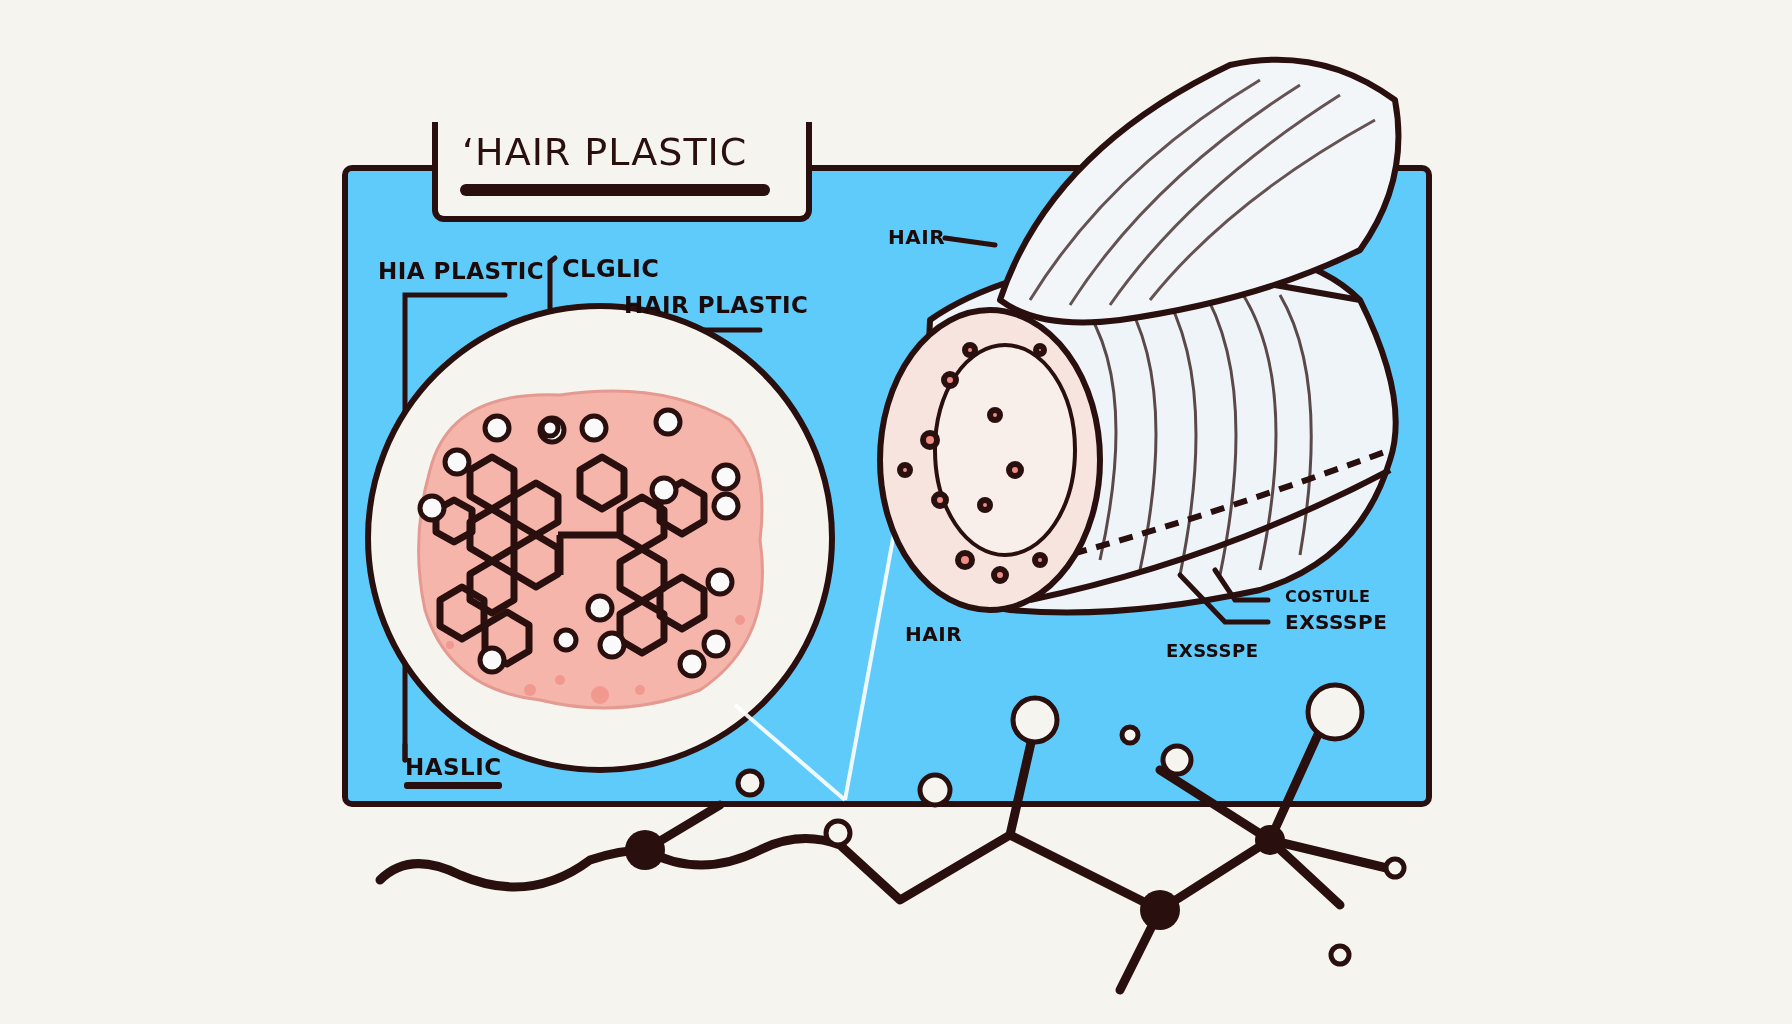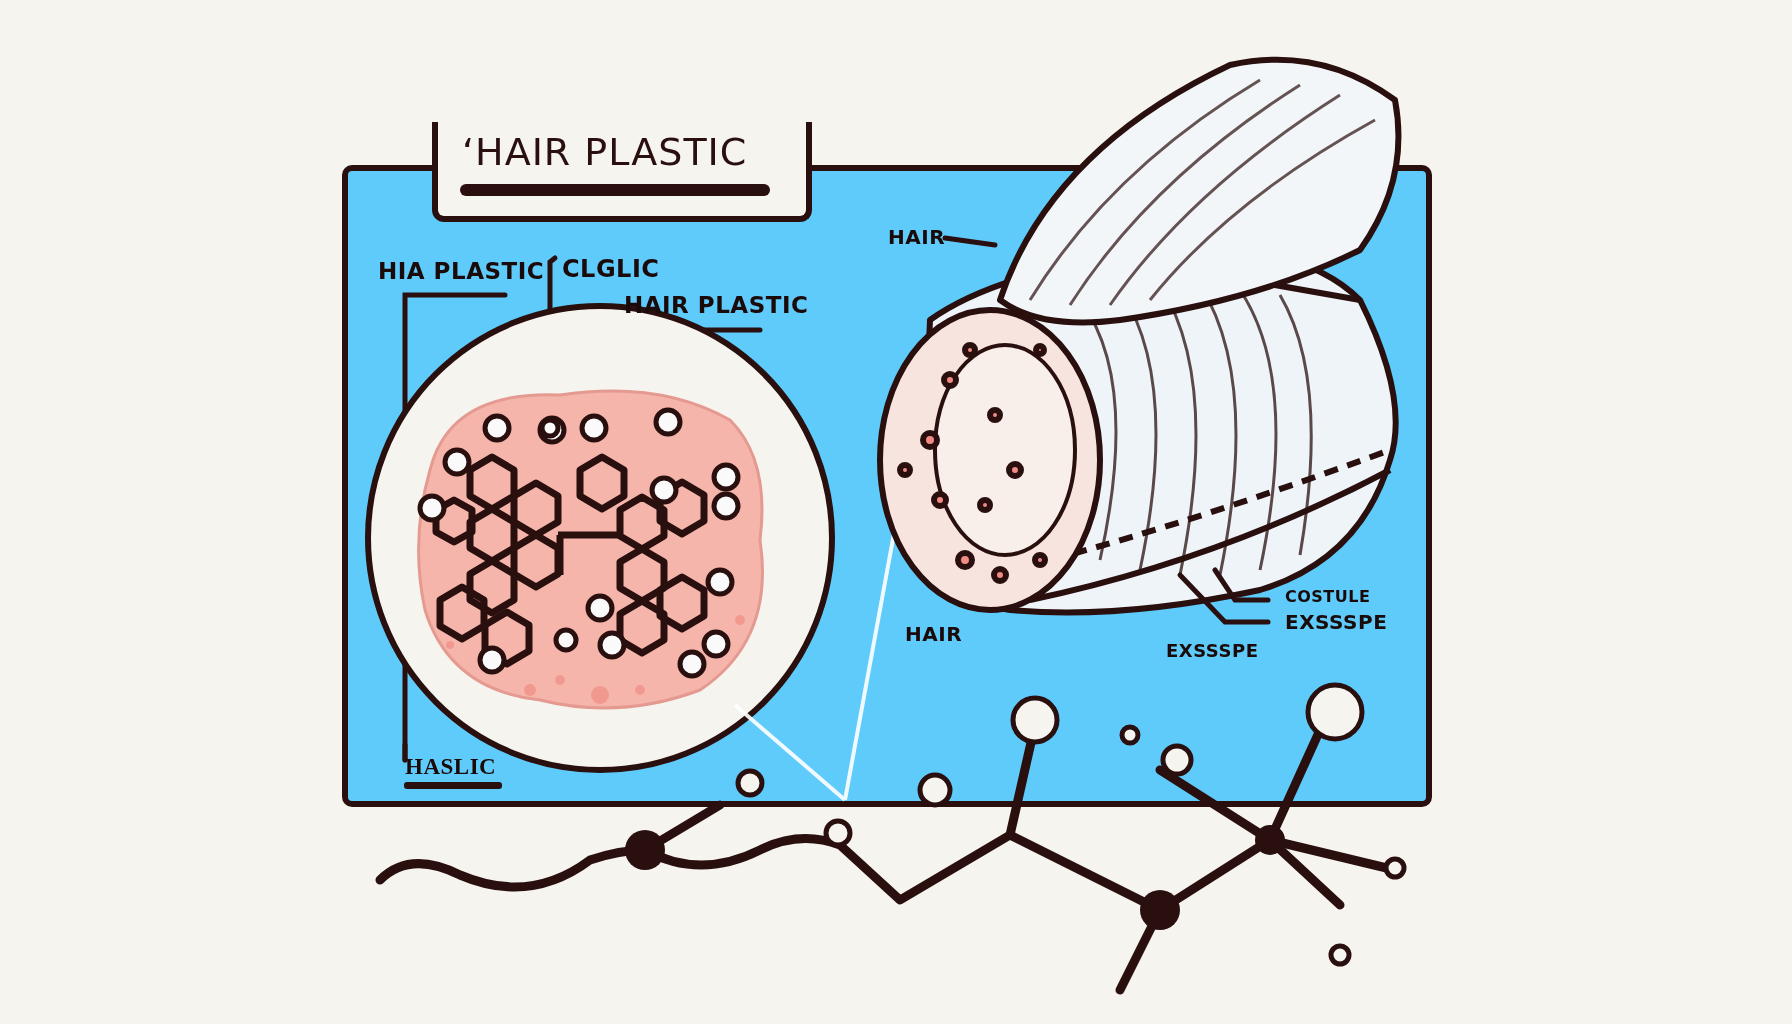--- a/index.html
+++ b/index.html
@@ -182,21 +182,21 @@
   </svg>
 
   <div class="title-tab">
     <div class="title">‘HAIR PLASTIC</div>
     <div class="underline"></div>
   </div>
 
   <div class="label" style="left:378px;top:258px;text-align:right;">HIA PLASTIC</div>
   <div class="label" style="left:562px;top:255px;font-size:24px;">CLGLIC</div>
   <div class="label" style="left:606px;top:292px;margin-left:18px;">HAIR PLASTIC</div>
-  <div class="label" style="left:405px;top:754px;font-family:Liberation Serif, serif;">HASLIC</div>
+  <div class="label" style="left:405px;top:754px;">HASLIC</div>
 
   <div class="label" style="left:888px;top:225px;font-size:20px;">HAIR</div>
   <div class="label" style="left:905px;top:622px;font-size:20px;">HAIR</div>
   <div class="label" style="left:1285px;top:587px;font-size:16px;">COSTULE</div>
   <div class="label" style="left:1285px;top:610px;font-size:20px;">EXSSSPE</div>
   <div class="label" style="left:1166px;top:640px;font-size:18px;">EXSSSPE</div>
 
 </div>
 
 </body></html>

